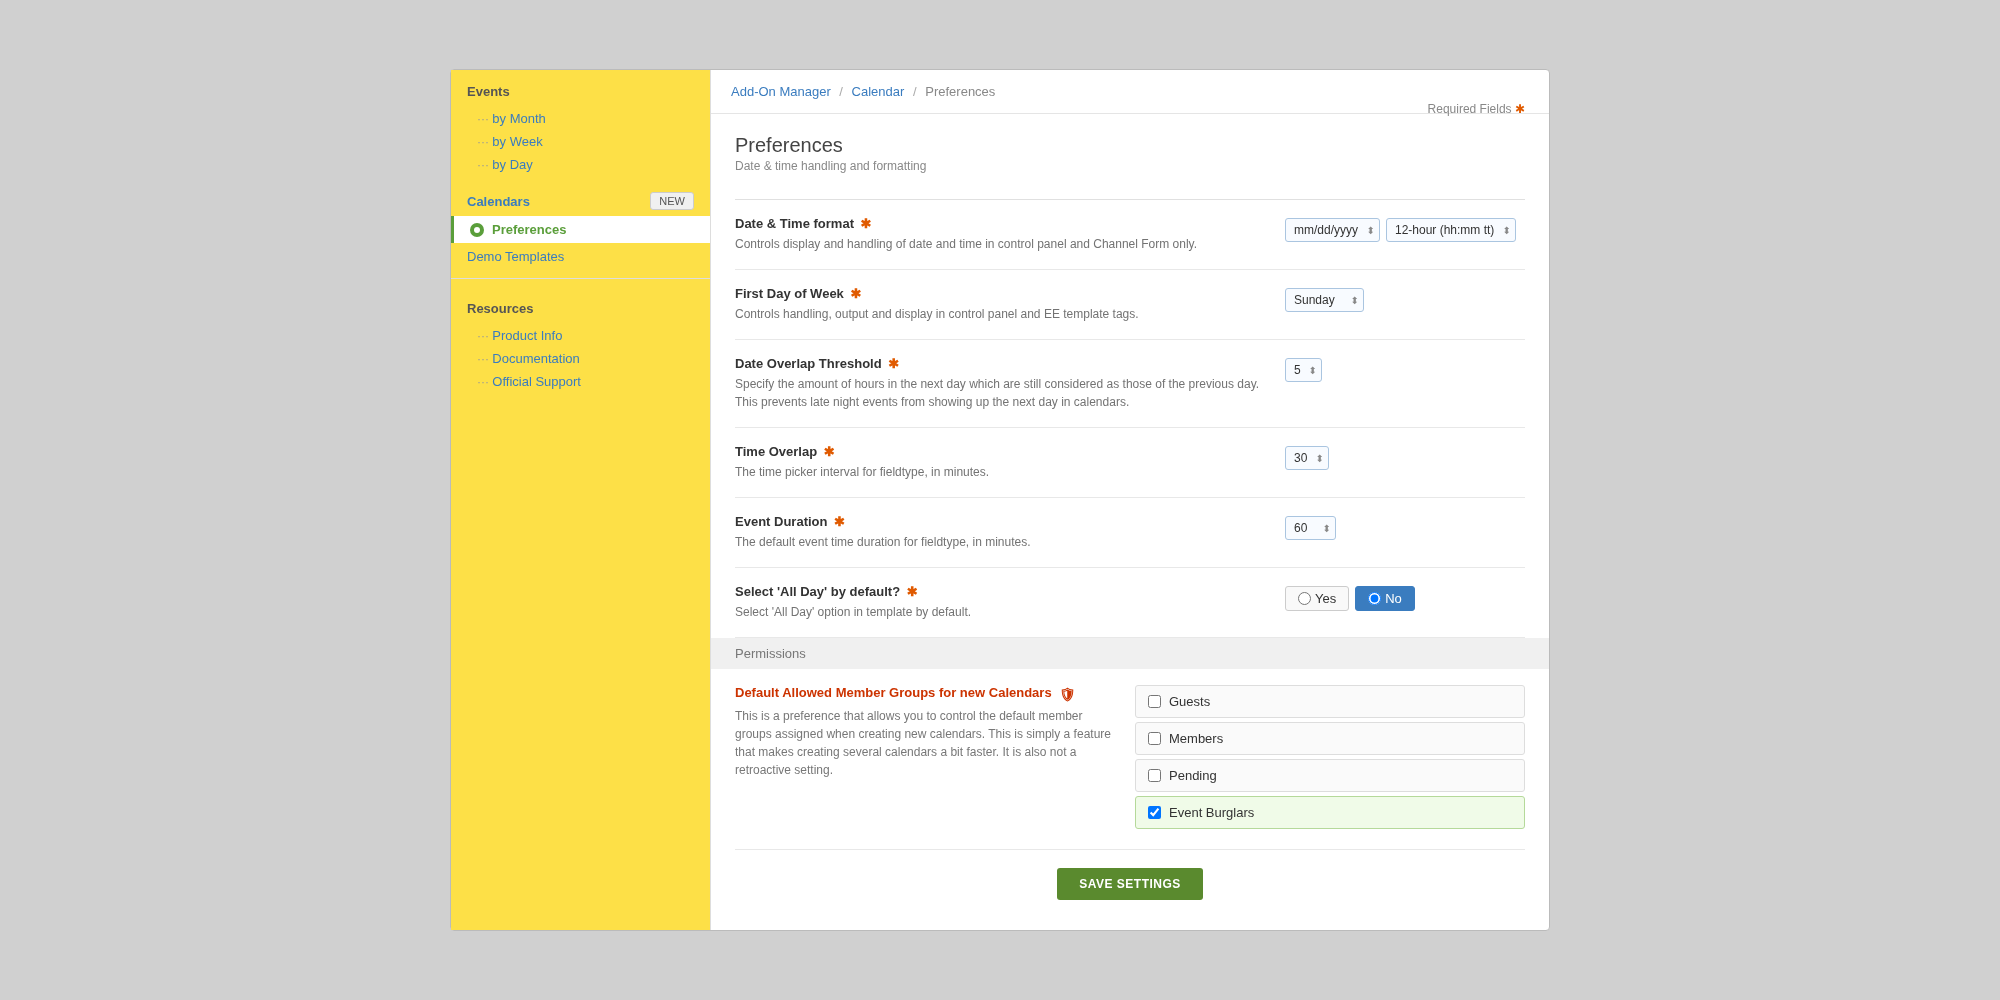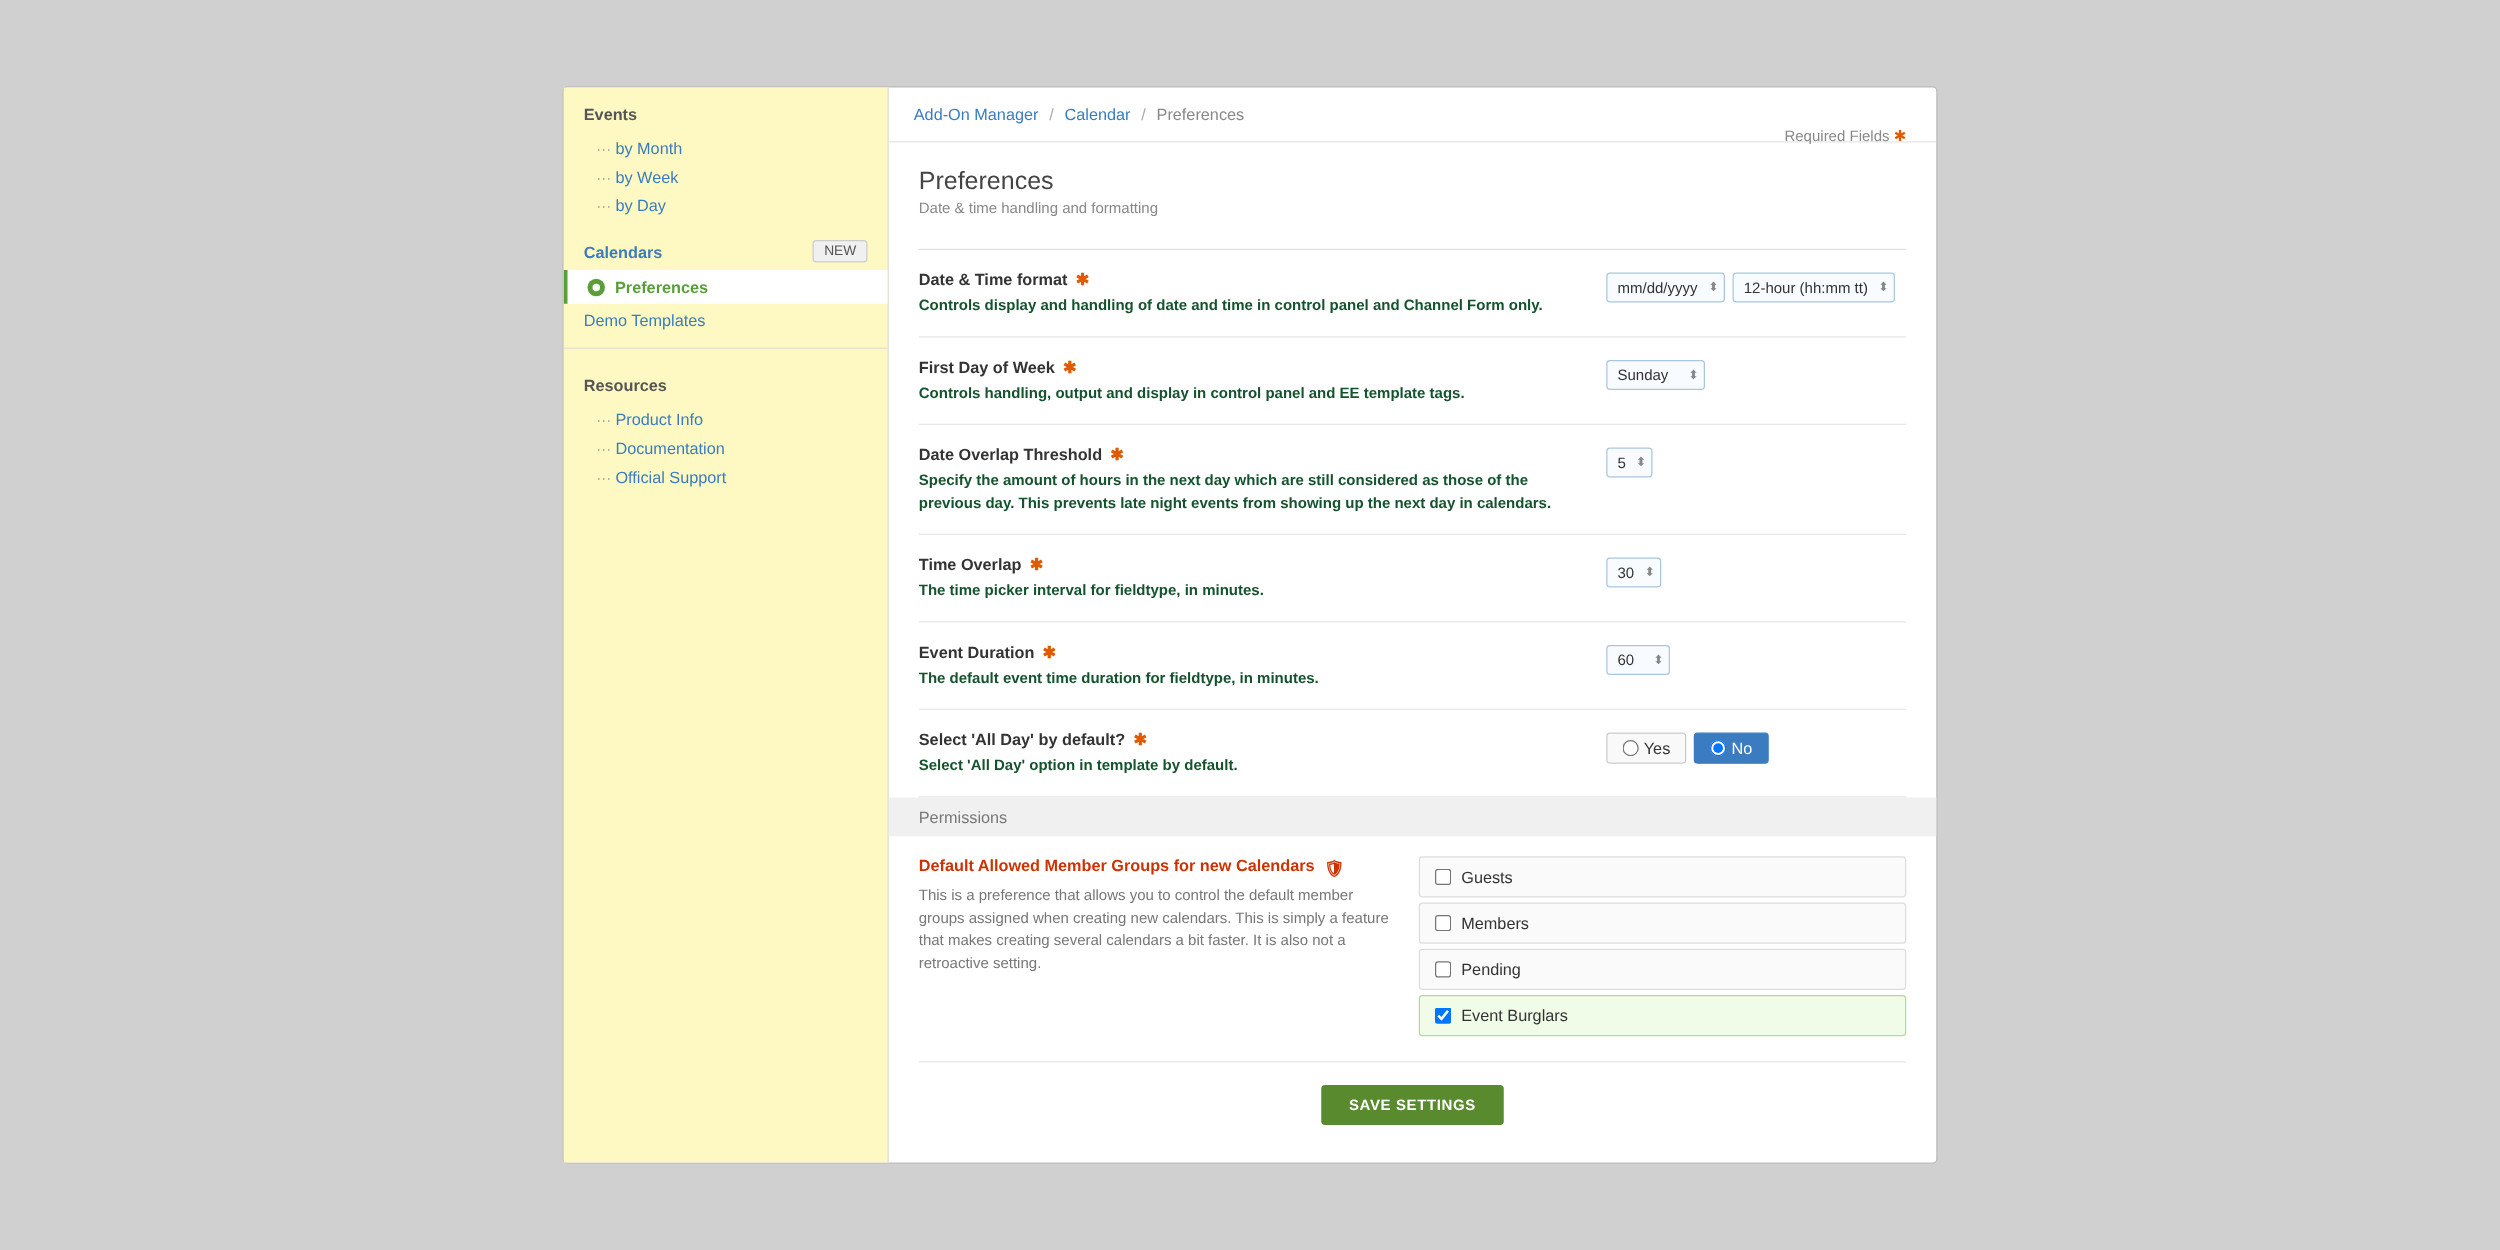--- a/index.html
+++ b/index.html
@@ -19,21 +19,21 @@
       border: 1px solid #bbb;
       border-radius: 4px;
       width: 1100px;
       display: flex;
       min-height: 780px;
     }
     
     .sidebar {
       width: 260px;
       min-width: 260px;
-      background: #fef9c3;
+      background: #fde047;
       border-right: 1px solid #ddd;
       padding: 0;
     }
     .sidebar-section-title {
       font-weight: bold;
       font-size: 13px;
       color: #555;
       padding: 14px 16px 8px 16px;
     }
     .sidebar-link {
@@ -163,23 +163,22 @@
     }
     .setting-label {
       font-weight: bold;
       font-size: 13px;
       color: #333;
       margin-bottom: 4px;
     }
     .setting-label .req-star { color: #e05a00; margin-left: 3px; }
     .setting-desc {
       font-size: 12px;
-      color: #14532d;
+      color: #737373;
       line-height: 1.5;
-      font-weight: bold;
     }
     .setting-control-col {
       min-width: 240px;
       display: flex;
       gap: 6px;
       padding-top: 2px;
     }
     select.setting-select {
       border: 1px solid #aac5e0;
       border-radius: 3px;

